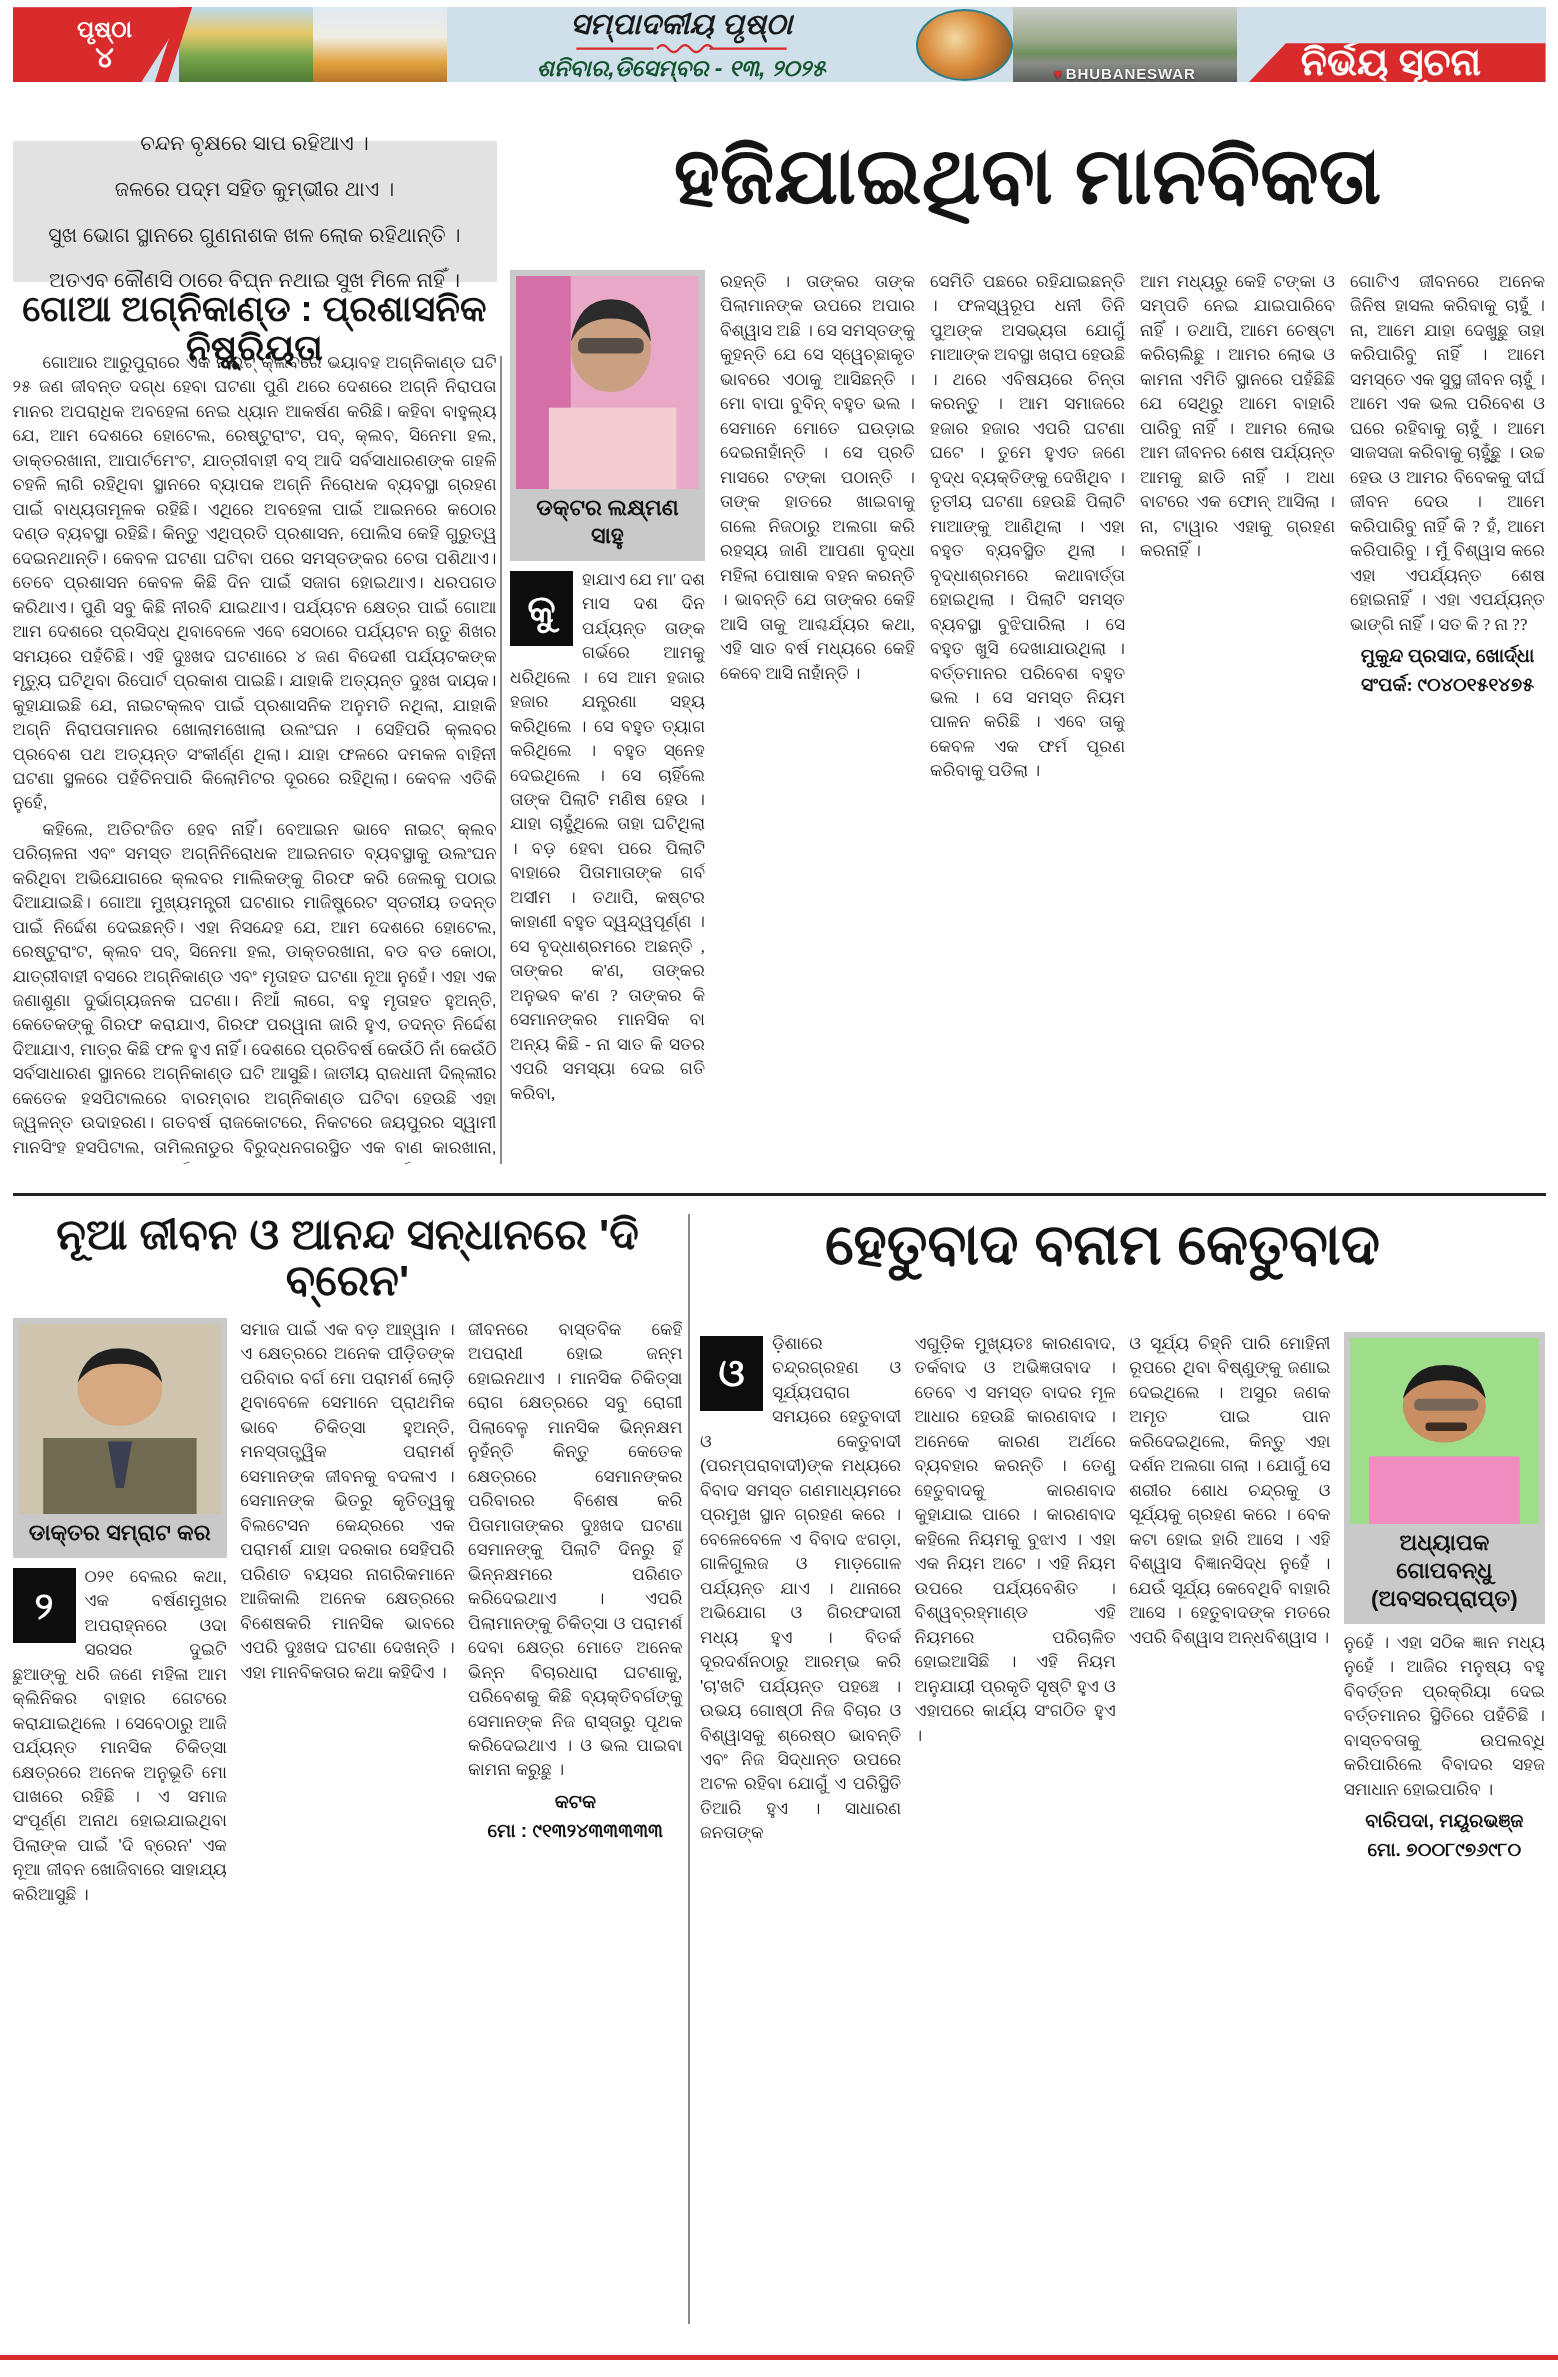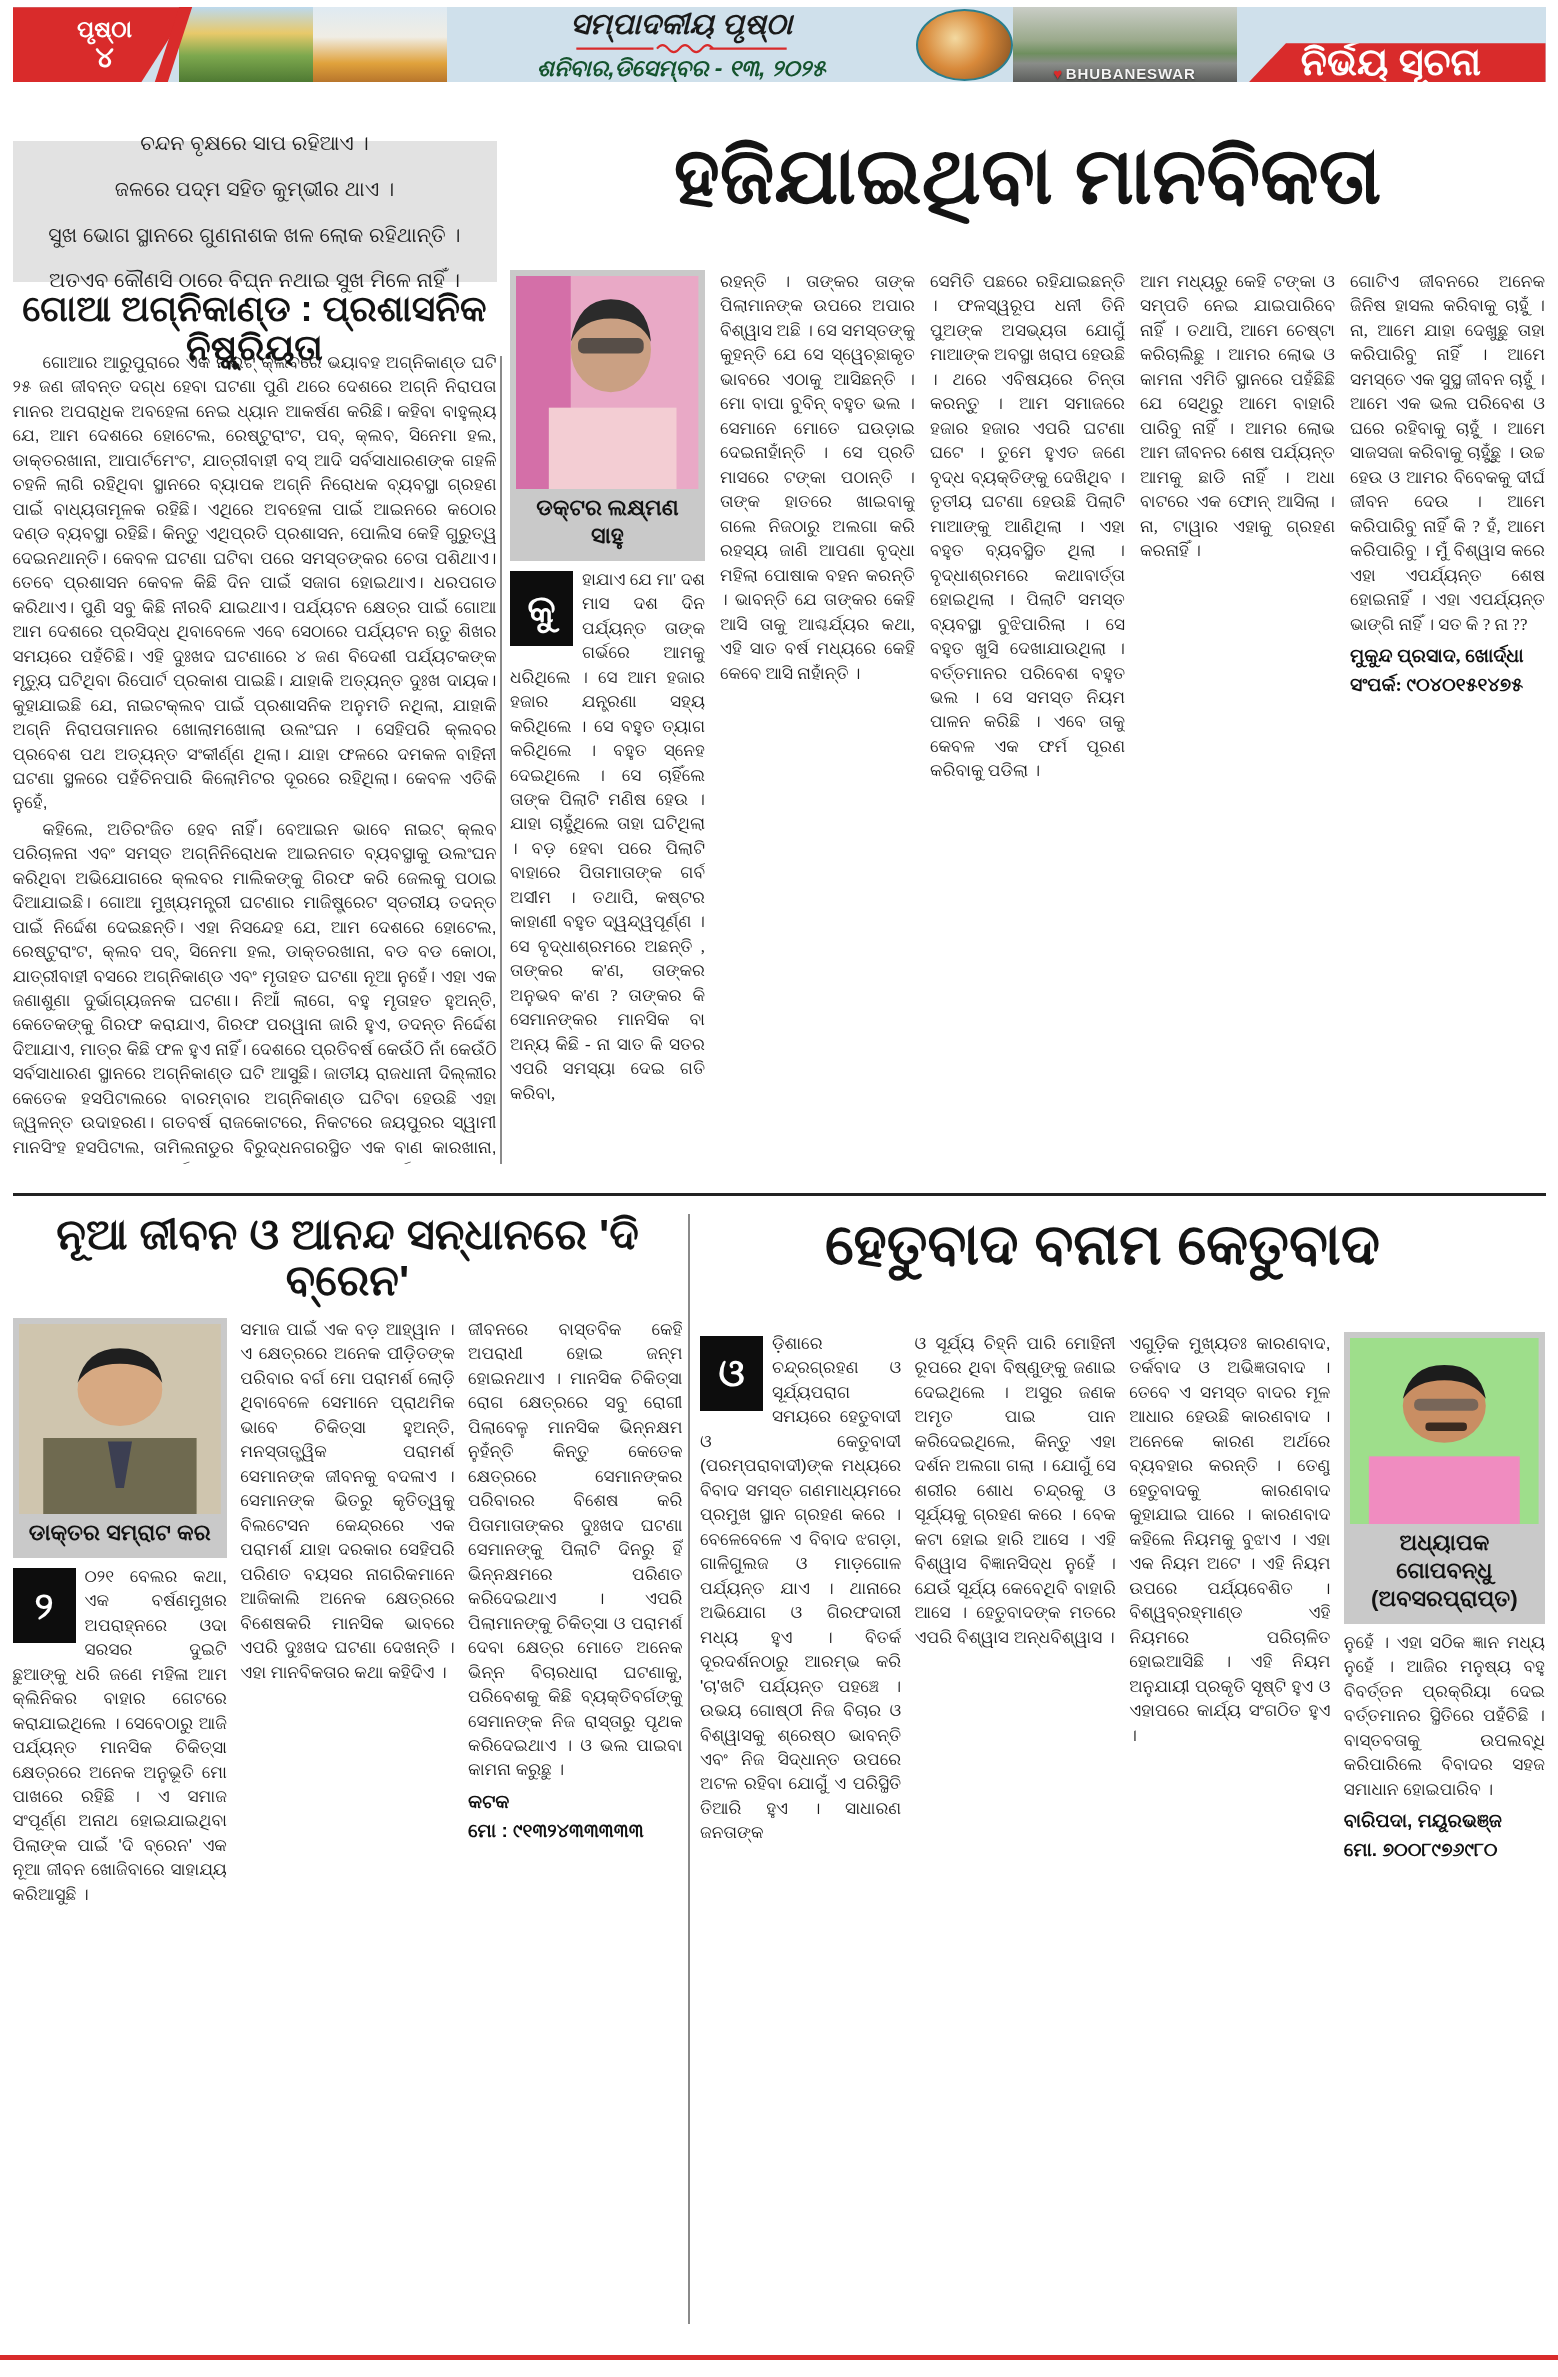--- a/index.html
+++ b/index.html
@@ -26,21 +26,21 @@
     display:flex;align-items:flex-end;justify-content:center;}
   .city .sign{font-size:15px;font-weight:bold;color:#f4f4f4;letter-spacing:0.9px;text-shadow:0 0.9px 1.8px #333;}
   .city .heart{color:#d92b2b;margin-right:2.7px;}
   .masthead{width:309px;background:#d92b2b;color:#fff;display:flex;align-items:center;justify-content:center;
     clip-path:polygon(16% 0,100% 0,100% 100%,4% 100%);font-size:38px;font-weight:bold;margin-top:36px;}
   
   .body-text{font-size:17px;line-height:1.44;text-align:justify;color:#1c1c1c;overflow:hidden;}
   .headline{font-weight:bold;color:#141414;text-align:center;line-height:1.08;}
   .dropcap{float:left;width:63px;height:75px;background:#0d0d0d;color:#fff;font-size:38px;font-weight:bold;
     display:flex;align-items:center;justify-content:center;margin:3.6px 9px 1.8px 0;}
-  .credit{font-weight:bold;text-align:left;font-size:19px;line-height:1.5;margin-top:5.4px;}
+  .credit{font-weight:bold;text-align:center;font-size:19px;line-height:1.5;margin-top:5.4px;}
   .caption-bar{background:#c9c9c9;text-align:center;font-weight:bold;font-size:22.4px;padding:4.5px 1.8px;line-height:1.25;}
   .photo-frame{background:#c9c9c9;padding:6.3px;}
   .portrait{display:block;width:100%;}
   .vrule{position:absolute;width:1.8px;background:#8a8a8a;}
   .hrule{position:absolute;height:2.7px;background:#222;}
   .redrule{position:absolute;height:4.5px;background:#d92b2b;}
   
   .quote-box{position:absolute;left:12.5px;top:141px;width:484px;height:141px;background:#e2e2e2;
     display:flex;flex-direction:column;align-items:center;justify-content:center;gap:18px;}
   .quote-box .q{font-size:20.6px;color:#1c1c1c;text-align:center;line-height:1.35;}
@@ -163,22 +163,22 @@
 
 <div class="vrule" style="left:688px;top:1214px;height:1110px;"></div>
 
 <div class="headline hetu-headline">ହେତୁବାଦ ବନାମ କେତୁବାଦ</div>
 <div class="hetu-cols">
   <div class="col">
     <p class="body-text" style="margin:0;">
       <span class="dropcap">ଓ</span><span>ଡ଼ିଶାରେ ଚନ୍ଦ୍ରଗ୍ରହଣ ଓ ସୂର୍ଯ୍ୟପରାଗ ସମୟରେ ହେତୁବାଦୀ ଓ କେତୁବାଦୀ (ପରମ୍ପରାବାଦୀ)ଙ୍କ ମଧ୍ୟରେ ବିବାଦ ସମସ୍ତ ଗଣମାଧ୍ୟମରେ ପ୍ରମୁଖ ସ୍ଥାନ ଗ୍ରହଣ କରେ । ବେଳେବେଳେ ଏ ବିବାଦ ଝଗଡ଼ା, ଗାଳିଗୁଲଜ ଓ ମାଡ଼ଗୋଳ ପର୍ଯ୍ୟନ୍ତ ଯାଏ । ଥାନାରେ ଅଭିଯୋଗ ଓ ଗିରଫଦାରୀ ମଧ୍ୟ ହୁଏ । ବିତର୍କ ଦୂରଦର୍ଶନଠାରୁ ଆରମ୍ଭ କରି 'ଚା'ଖଟି ପର୍ଯ୍ୟନ୍ତ ପହଞ୍ଚେ । ଉଭୟ ଗୋଷ୍ଠୀ ନିଜ ବିଚାର ଓ ବିଶ୍ୱାସକୁ ଶ୍ରେଷ୍ଠ ଭାବନ୍ତି ଏବଂ ନିଜ ସିଦ୍ଧାନ୍ତ ଉପରେ ଅଟଳ ରହିବା ଯୋଗୁଁ ଏ ପରିସ୍ଥିତି ତିଆରି ହୁଏ । ସାଧାରଣ ଜନତାଙ୍କ</span>
     </p>
   </div>
+  <div class="col body-text">ଏଗୁଡ଼ିକ ମୁଖ୍ୟତଃ କାରଣବାଦ, ତର୍କବାଦ ଓ ଅଭିଜ୍ଞତାବାଦ । ତେବେ ଏ ସମସ୍ତ ବାଦର ମୂଳ ଆଧାର ହେଉଛି କାରଣବାଦ । ଅନେକେ କାରଣ ଅର୍ଥରେ ବ୍ୟବହାର କରନ୍ତି । ତେଣୁ ହେତୁବାଦକୁ କାରଣବାଦ କୁହାଯାଇ ପାରେ । କାରଣବାଦ କହିଲେ ନିୟମକୁ ବୁଝାଏ । ଏହା ଏକ ନିୟମ ଅଟେ । ଏହି ନିୟମ ଉପରେ ପର୍ଯ୍ୟବେଶିତ । ବିଶ୍ୱବ୍ରହ୍ମାଣ୍ଡ ଏହି ନିୟମରେ ପରିଚାଳିତ ହୋଇଆସିଛି । ଏହି ନିୟମ ଅନୁଯାୟୀ ପ୍ରକୃତି ସୃଷ୍ଟି ହୁଏ ଓ ଏହାପରେ କାର୍ଯ୍ୟ ସଂଗଠିତ ହୁଏ ।</div>
   <div class="col body-text">ଓ ସୂର୍ଯ୍ୟ ଚିହ୍ନି ପାରି ମୋହିନୀ ରୂପରେ ଥିବା ବିଷ୍ଣୁଙ୍କୁ ଜଣାଇ ଦେଇଥିଲେ । ଅସୁର ଜଣକ ଅମୃତ ପାଇ ପାନ କରିଦେଇଥିଲେ, କିନ୍ତୁ ଏହା ଦର୍ଶନ ଅଲଗା ଗଲା । ଯୋଗୁଁ ସେ ଶରୀର ଶୋଧ ଚନ୍ଦ୍ରକୁ ଓ ସୂର୍ଯ୍ୟକୁ ଗ୍ରହଣ କରେ । ବେକ କଟା ହୋଇ ହାରି ଆସେ । ଏହି ବିଶ୍ୱାସ ବିଜ୍ଞାନସିଦ୍ଧ ନୁହେଁ । ଯେଉଁ ସୂର୍ଯ୍ୟ କେବେଥିବି ବାହାରି ଆସେ । ହେତୁବାଦଙ୍କ ମତରେ ଏପରି ବିଶ୍ୱାସ ଅନ୍ଧବିଶ୍ୱାସ ।</div>
-  <div class="col body-text">ଏଗୁଡ଼ିକ ମୁଖ୍ୟତଃ କାରଣବାଦ, ତର୍କବାଦ ଓ ଅଭିଜ୍ଞତାବାଦ । ତେବେ ଏ ସମସ୍ତ ବାଦର ମୂଳ ଆଧାର ହେଉଛି କାରଣବାଦ । ଅନେକେ କାରଣ ଅର୍ଥରେ ବ୍ୟବହାର କରନ୍ତି । ତେଣୁ ହେତୁବାଦକୁ କାରଣବାଦ କୁହାଯାଇ ପାରେ । କାରଣବାଦ କହିଲେ ନିୟମକୁ ବୁଝାଏ । ଏହା ଏକ ନିୟମ ଅଟେ । ଏହି ନିୟମ ଉପରେ ପର୍ଯ୍ୟବେଶିତ । ବିଶ୍ୱବ୍ରହ୍ମାଣ୍ଡ ଏହି ନିୟମରେ ପରିଚାଳିତ ହୋଇଆସିଛି । ଏହି ନିୟମ ଅନୁଯାୟୀ ପ୍ରକୃତି ସୃଷ୍ଟି ହୁଏ ଓ ଏହାପରେ କାର୍ଯ୍ୟ ସଂଗଠିତ ହୁଏ ।</div>
   <div class="col">
     <div class="photo-frame">
       <svg class="portrait" viewBox="0 0 100 110" preserveAspectRatio="none" style="height:186px;">
         <rect width="100" height="110" fill="#9ede8b"></rect>
         <rect x="10" y="70" width="80" height="40" fill="#f08cc0"></rect>
         <circle cx="50" cy="40" r="22" fill="#c98e63"></circle>
         <path d="M28 36 q4 -20 22 -20 q19 0 22 20 q-7 -11 -22 -11 q-15 0 -22 11z" fill="#1c1c1c"></path>
         <rect x="34" y="36" width="34" height="7" rx="3" fill="#555" opacity="0.7"></rect>
         <rect x="40" y="50" width="22" height="5" rx="2" fill="#3a2a20"></rect>
       </svg>

